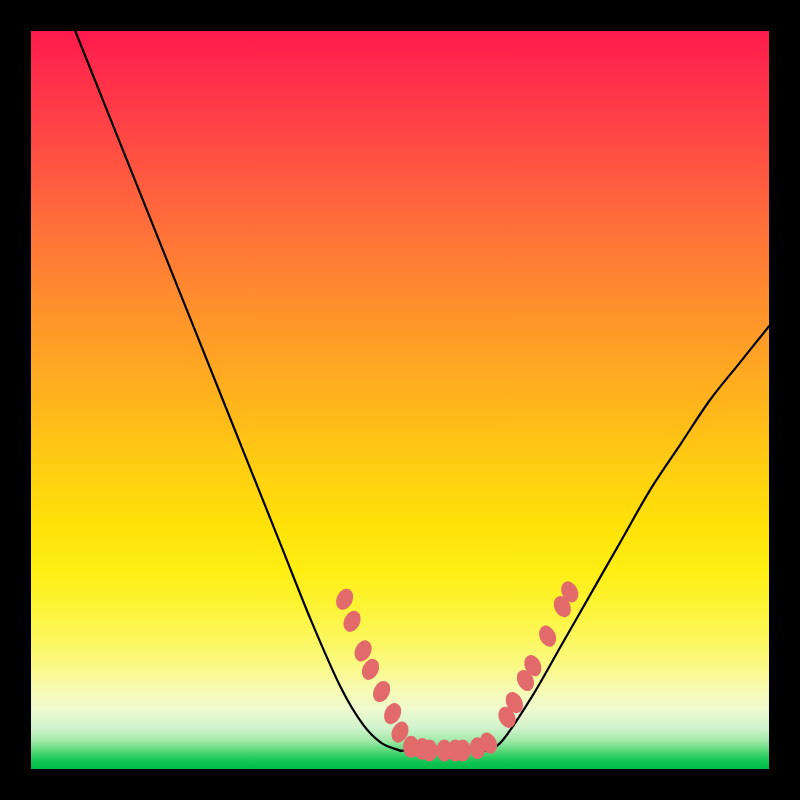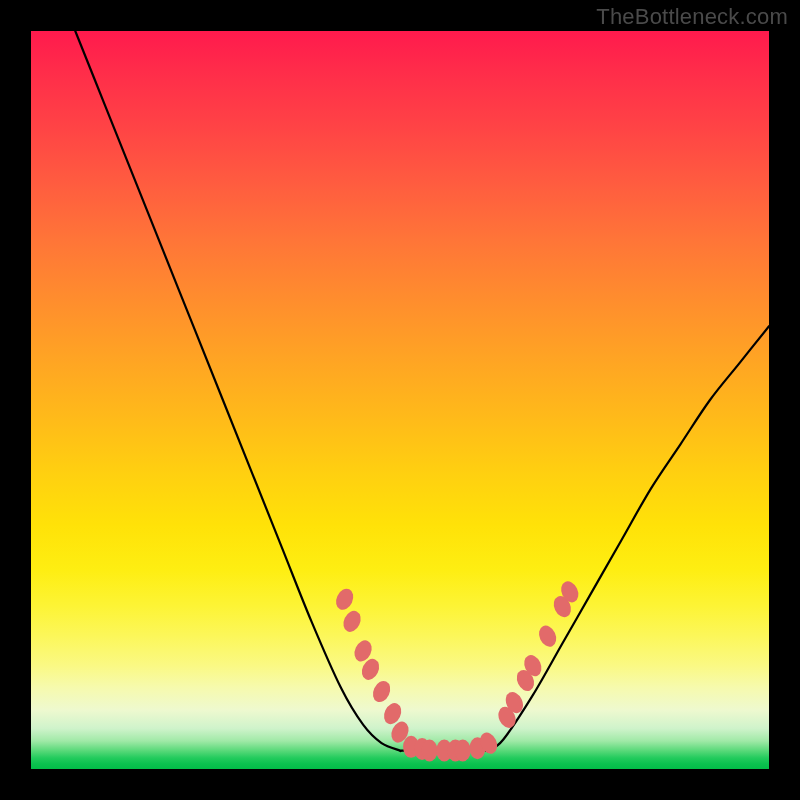--- a/index.html
+++ b/index.html
@@ -66,21 +66,20 @@
     top: 0;
     left: 0;
     width: 738px;
     height: 738px;
   }
 </style>
 </head>
 <body>
 
 <div class="frame">
-  <div class="watermark">TheBottleneck.com</div>
 
   <div class="plot-area">
     <svg class="curve" viewBox="0 0 738 738" preserveAspectRatio="none">
       <path id="curve-path" fill="none" stroke="#000" stroke-width="2.2" stroke-linejoin="round" stroke-linecap="round" d="M 44.28 0.00 C 49.20 12.30, 63.96 49.20, 73.80 73.80 C 83.64 98.40, 93.48 123.00, 103.32 147.60 C 113.16 172.20, 123.00 196.80, 132.84 221.40 C 142.68 246.00, 152.52 270.60, 162.36 295.20 C 172.20 319.80, 182.04 344.40, 191.88 369.00 C 201.72 393.60, 211.56 418.20, 221.40 442.80 C 231.24 467.40, 241.08 492.00, 250.92 516.60 C 260.76 541.20, 270.60 567.03, 280.44 590.40 C 290.28 613.77, 301.35 639.60, 309.96 656.82 C 318.57 674.04, 325.34 684.50, 332.10 693.72 C 338.87 702.95, 344.40 707.87, 350.55 712.17 C 356.70 716.47, 365.93 718.32, 369.00 719.55 C 372.07 720.78, 366.54 719.55, 369.00 719.55 C 371.46 719.55, 378.84 719.55, 383.76 719.55 C 388.68 719.55, 393.60 719.55, 398.52 719.55 C 403.44 719.55, 408.36 719.55, 413.28 719.55 C 418.20 719.55, 423.12 719.55, 428.04 719.55 C 432.96 719.55, 437.88 719.55, 442.80 719.55 C 447.72 719.55, 455.10 719.55, 457.56 719.55 C 460.02 719.55, 455.10 721.39, 457.56 719.55 C 460.02 717.70, 464.94 717.71, 472.32 708.48 C 479.70 699.25, 492.00 680.19, 501.84 664.20 C 511.68 648.21, 521.52 629.76, 531.36 612.54 C 541.20 595.32, 551.04 578.10, 560.88 560.88 C 570.72 543.66, 580.56 526.44, 590.40 509.22 C 600.24 492.00, 610.08 473.55, 619.92 457.56 C 629.76 441.57, 639.60 428.04, 649.44 413.28 C 659.28 398.52, 669.12 382.53, 678.96 369.00 C 688.80 355.47, 698.64 344.40, 708.48 332.10 C 718.32 319.80, 733.08 301.35, 738.00 295.20"></path>
       <g id="marker-group">
           <ellipse cx="313.65" cy="568.26" rx="8" ry="11" fill="#e26a6a" transform="rotate(25 313.65 568.26)"></ellipse>
           <ellipse cx="321.03" cy="590.40" rx="8" ry="11" fill="#e26a6a" transform="rotate(25 321.03 590.40)"></ellipse>
           <ellipse cx="332.10" cy="619.92" rx="8" ry="11" fill="#e26a6a" transform="rotate(25 332.10 619.92)"></ellipse>
           <ellipse cx="339.48" cy="638.37" rx="8" ry="11" fill="#e26a6a" transform="rotate(25 339.48 638.37)"></ellipse>
           <ellipse cx="350.55" cy="660.51" rx="8" ry="11" fill="#e26a6a" transform="rotate(25 350.55 660.51)"></ellipse>

